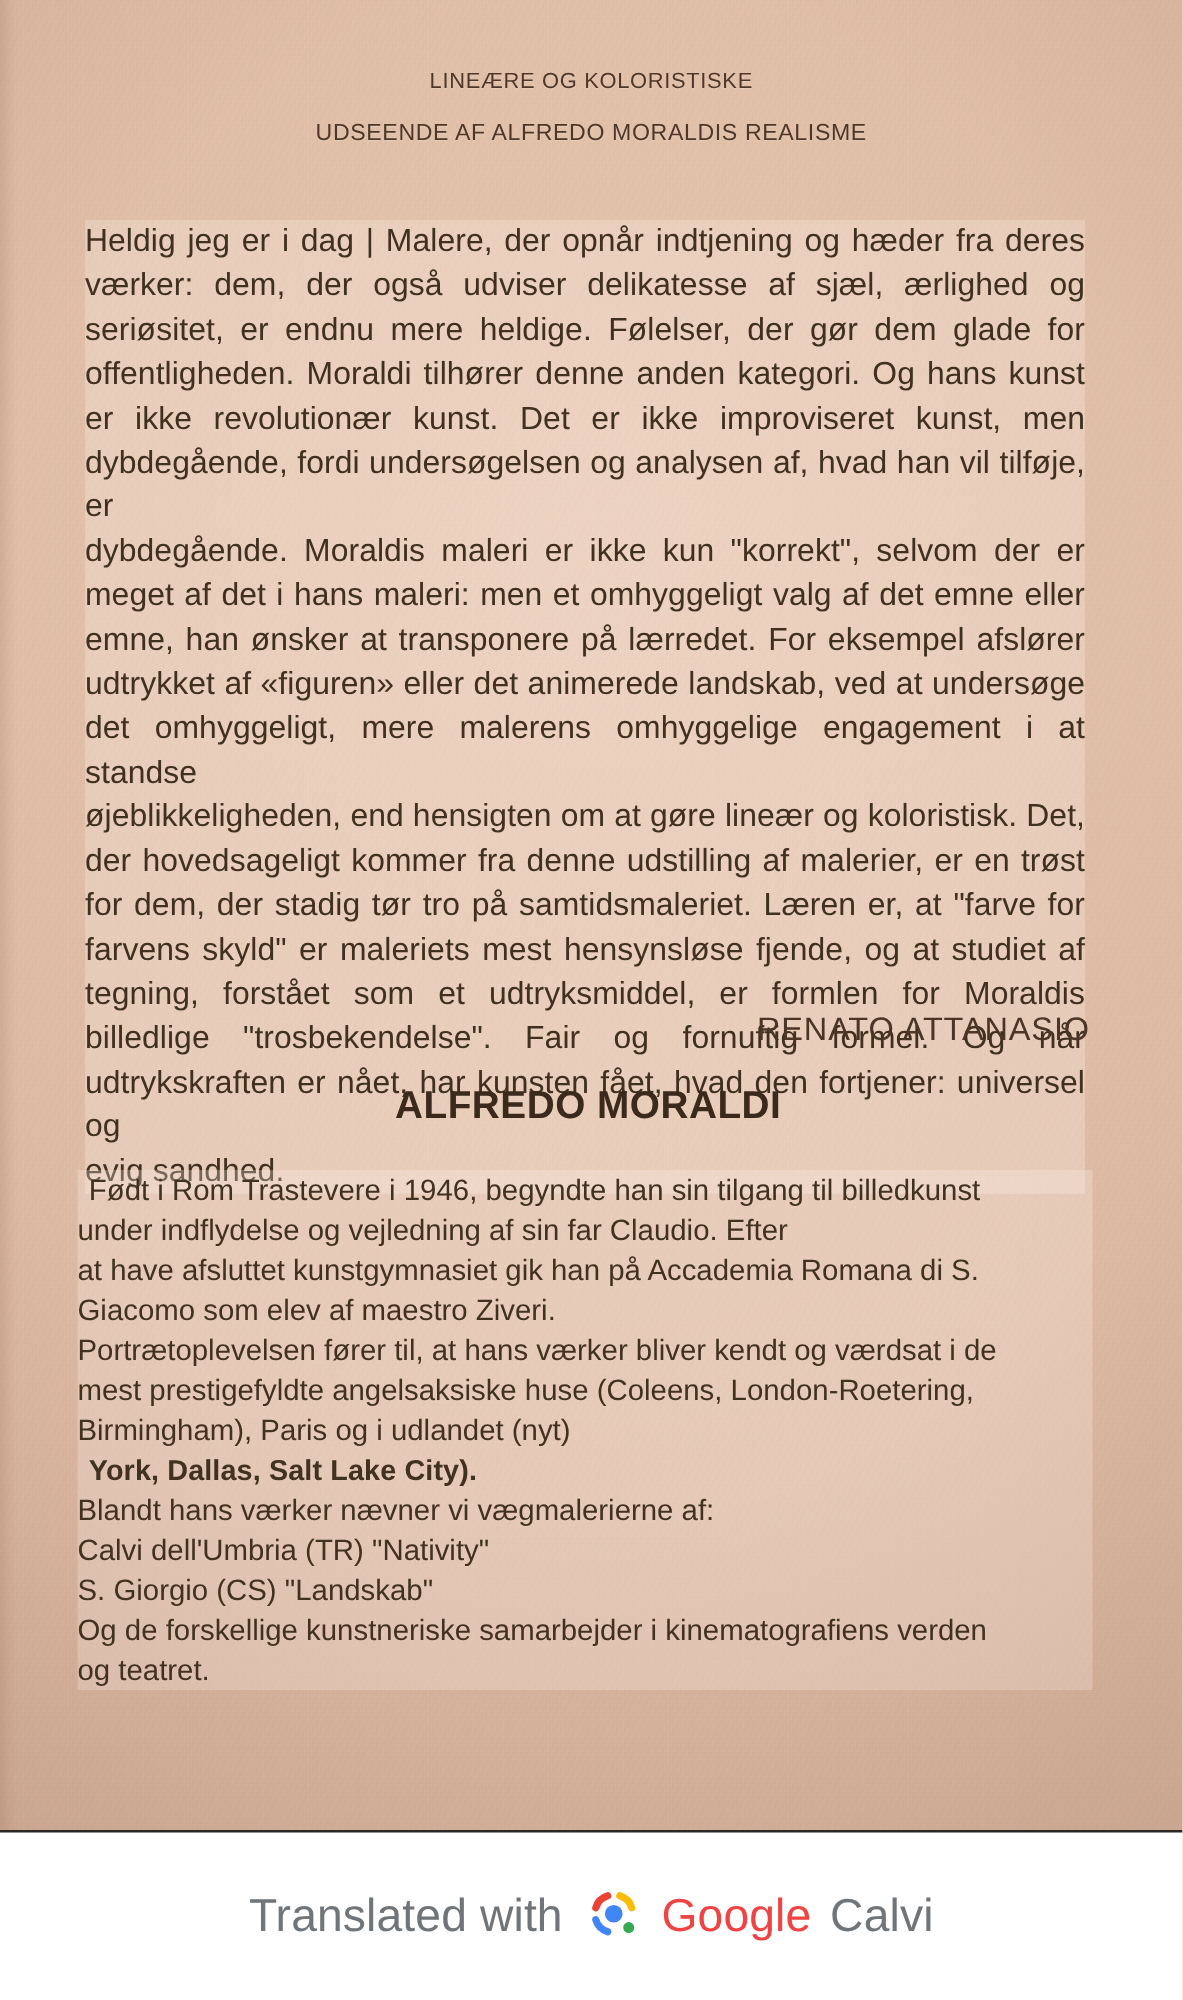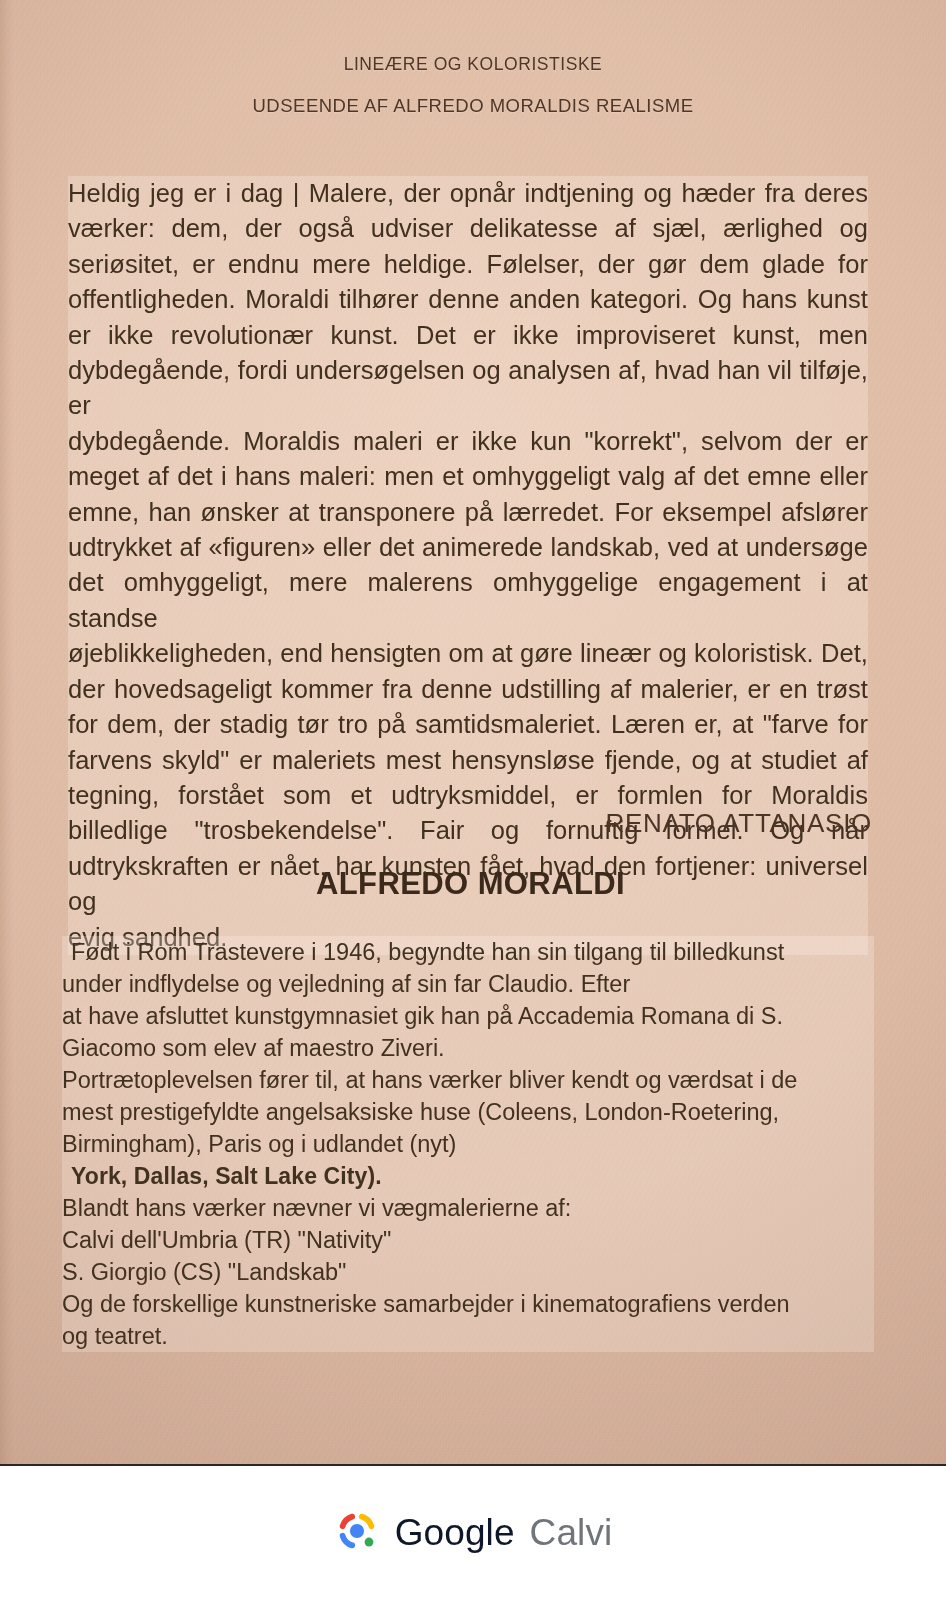--- a/index.html
+++ b/index.html
@@ -153,21 +153,21 @@
     letter-spacing: .1px;
   }
   .lens-logo-wrap {
     display: flex;
     align-items: center;
     gap: 15px;
   }
   .lens-icon { display: block; }
   .google-word {
     font-size: 37px;
-    color: #0f172a;
+    color: #ef4444;
     letter-spacing: .1px;
   }
   .lens-word {
     font-size: 37px;
     color: #70757a;
     letter-spacing: .1px;
   }
 </style>
 </head>
 <body>
@@ -221,20 +221,21 @@
       <span class="bio-line">Calvi dell'Umbria (TR) "Nativity"</span>
       <span class="bio-line">S. Giorgio (CS) "Landskab"</span>
       <span class="bio-line">Og de forskellige kunstneriske samarbejder i kinematografiens verden</span>
       <span class="bio-line">og teatret.</span>
     </div>
 
   <div class="page-vignette"></div>
 </div>
 
 <div class="lens-footer">
+  <span class="footer-text">Translated with</span>
 
   <span class="lens-logo-wrap">
     <span class="lens-icon">
       <svg width="46" height="46" viewBox="0 0 48 48" aria-hidden="true">
 
         <path d="M 9 19 A 15 15 0 0 1 19 9" fill="none" stroke="#ea4335" stroke-width="6" stroke-linecap="round"></path>
 
         <path d="M 29 9 A 15 15 0 0 1 39 19" fill="none" stroke="#fbbc05" stroke-width="6" stroke-linecap="round"></path>
 
         <path d="M 19 39 A 15 15 0 0 1 9 29" fill="none" stroke="#4285f4" stroke-width="6" stroke-linecap="round"></path>

